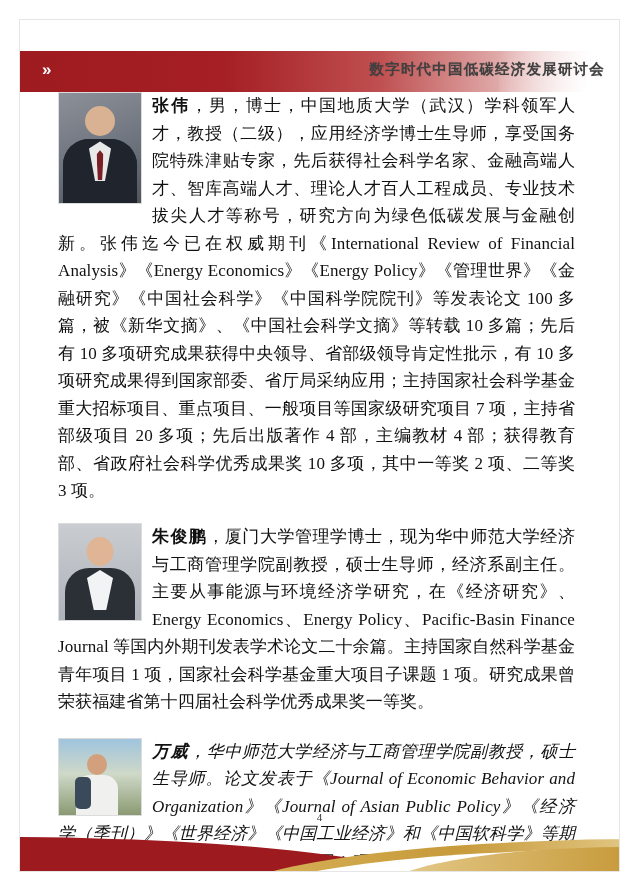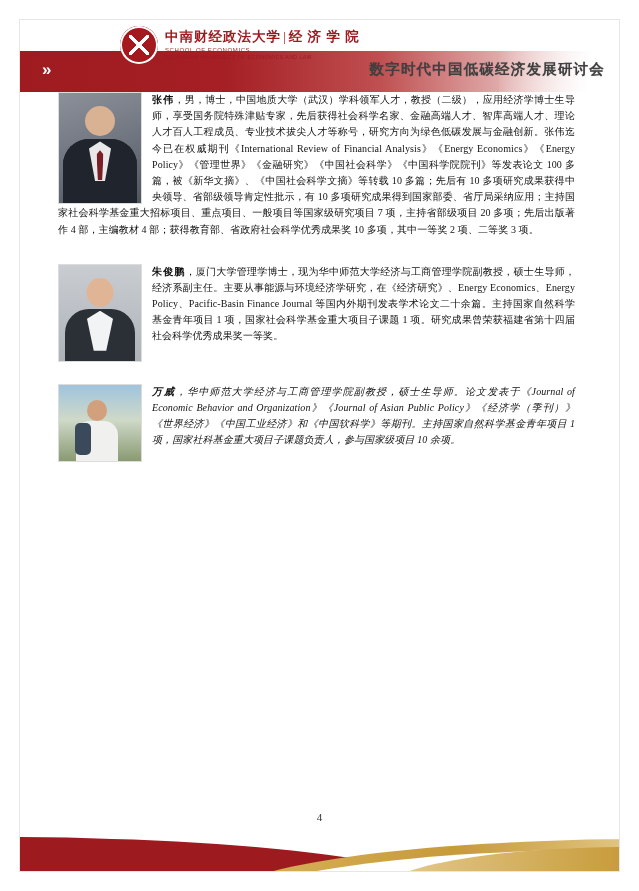--- a/index.html
+++ b/index.html
@@ -183,21 +183,21 @@
   .img3:after{
     content:"";position:absolute;left:46%;top:48%;
     width:42px;height:52%;border-radius:14px 14px 0 0;
     background:#f0f0ee;transform:translateX(-50%);
   }
   .img3 .pack{
     position:absolute;left:20%;top:50%;
     width:16px;height:32px;background:#3b4a5b;border-radius:5px;z-index:3;
   }
   .bio-text{
-    font-size:10px;
+    font-size:17px;
     line-height:1.62;
     color:#111111;
     text-align:justify;
     letter-spacing:.1px;
   }
   .bio-name{
     font-weight:bold;
     color:#111111;
     letter-spacing:1px;
   }
@@ -252,48 +252,38 @@
 <body>
 
 <div class="page">
 
   <div class="header">
     <div class="header-band"></div>
     <div class="header-red"></div>
 
     <div class="chev">»</div>
 
-    <div class="logo-wrap">
-      <div class="seal"></div>
-      <div class="logo-texts">
-        <div class="logo-cn">
-          <span>中南财经政法大学</span><span class="bar">|</span><span>经 济 学 院</span>
-        </div>
-        <div class="logo-en1">SCHOOL OF ECONOMICS</div>
-        <div class="logo-en2">ZHONGNAN UNIVERSITY OF ECONOMICS AND LAW</div>
-      </div>
-    </div>
 
     <div class="header-title">数字时代中国低碳经济发展研讨会</div>
   </div>
 
   <div class="content">
 
     <div class="bio">
       <div class="portrait p1">
         <div class="ph-img img1">
           <div class="shirt"></div>
           <div class="tie"></div>
         </div>
       </div>
       <div class="bio-text"><span class="bio-name">张伟</span><span>，男，博士，中国地质大学（武汉）学科领军人才，教授（二级），应用经济学博士生导师，享受国务院特殊津贴专家，先后获得社会科学名家、金融高端人才、智库高端人才、理论人才百人工程成员、专业技术拔尖人才等称号，研究方向为绿色低碳发展与金融创新。张伟迄今已在权威期刊《International Review of Financial Analysis》《Energy Economics》《Energy Policy》《管理世界》《金融研究》《中国社会科学》《中国科学院院刊》等发表论文 100 多篇，被《新华文摘》、《中国社会科学文摘》等转载 10 多篇；先后有 10 多项研究成果获得中央领导、省部级领导肯定性批示，有 10 多项研究成果得到国家部委、省厅局采纳应用；主持国家社会科学基金重大招标项目、重点项目、一般项目等国家级研究项目 7 项，主持省部级项目 20 多项；先后出版著作 4 部，主编教材 4 部；获得教育部、省政府社会科学优秀成果奖 10 多项，其中一等奖 2 项、二等奖 3 项。</span></div>
       <div class="clear"></div>
     </div>
 
-    <div class="bio" style="margin-top:26px;">
+    <div class="bio" style="margin-top:18px;">
       <div class="portrait p2">
         <div class="ph-img img2">
           <div class="shirt"></div>
         </div>
       </div>
       <div class="bio-text"><span class="bio-name">朱俊鹏</span><span>，厦门大学管理学博士，现为华中师范大学经济与工商管理学院副教授，硕士生导师，经济系副主任。主要从事能源与环境经济学研究，在《经济研究》、Energy Economics、Energy Policy、Pacific-Basin Finance Journal 等国内外期刊发表学术论文二十余篇。主持国家自然科学基金青年项目 1 项，国家社会科学基金重大项目子课题 1 项。研究成果曾荣获福建省第十四届社会科学优秀成果奖一等奖。</span></div>
       <div class="clear"></div>
     </div>
 
     <div class="bio" style="font-style:italic;">

